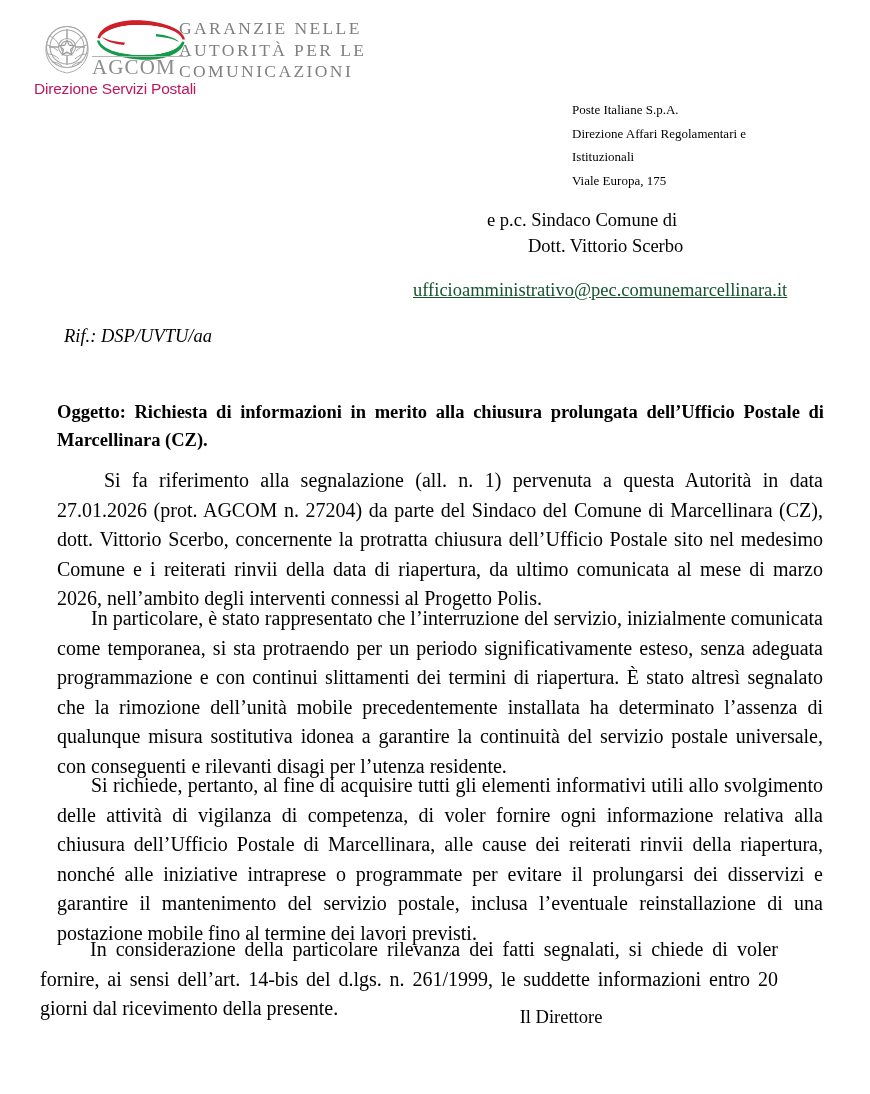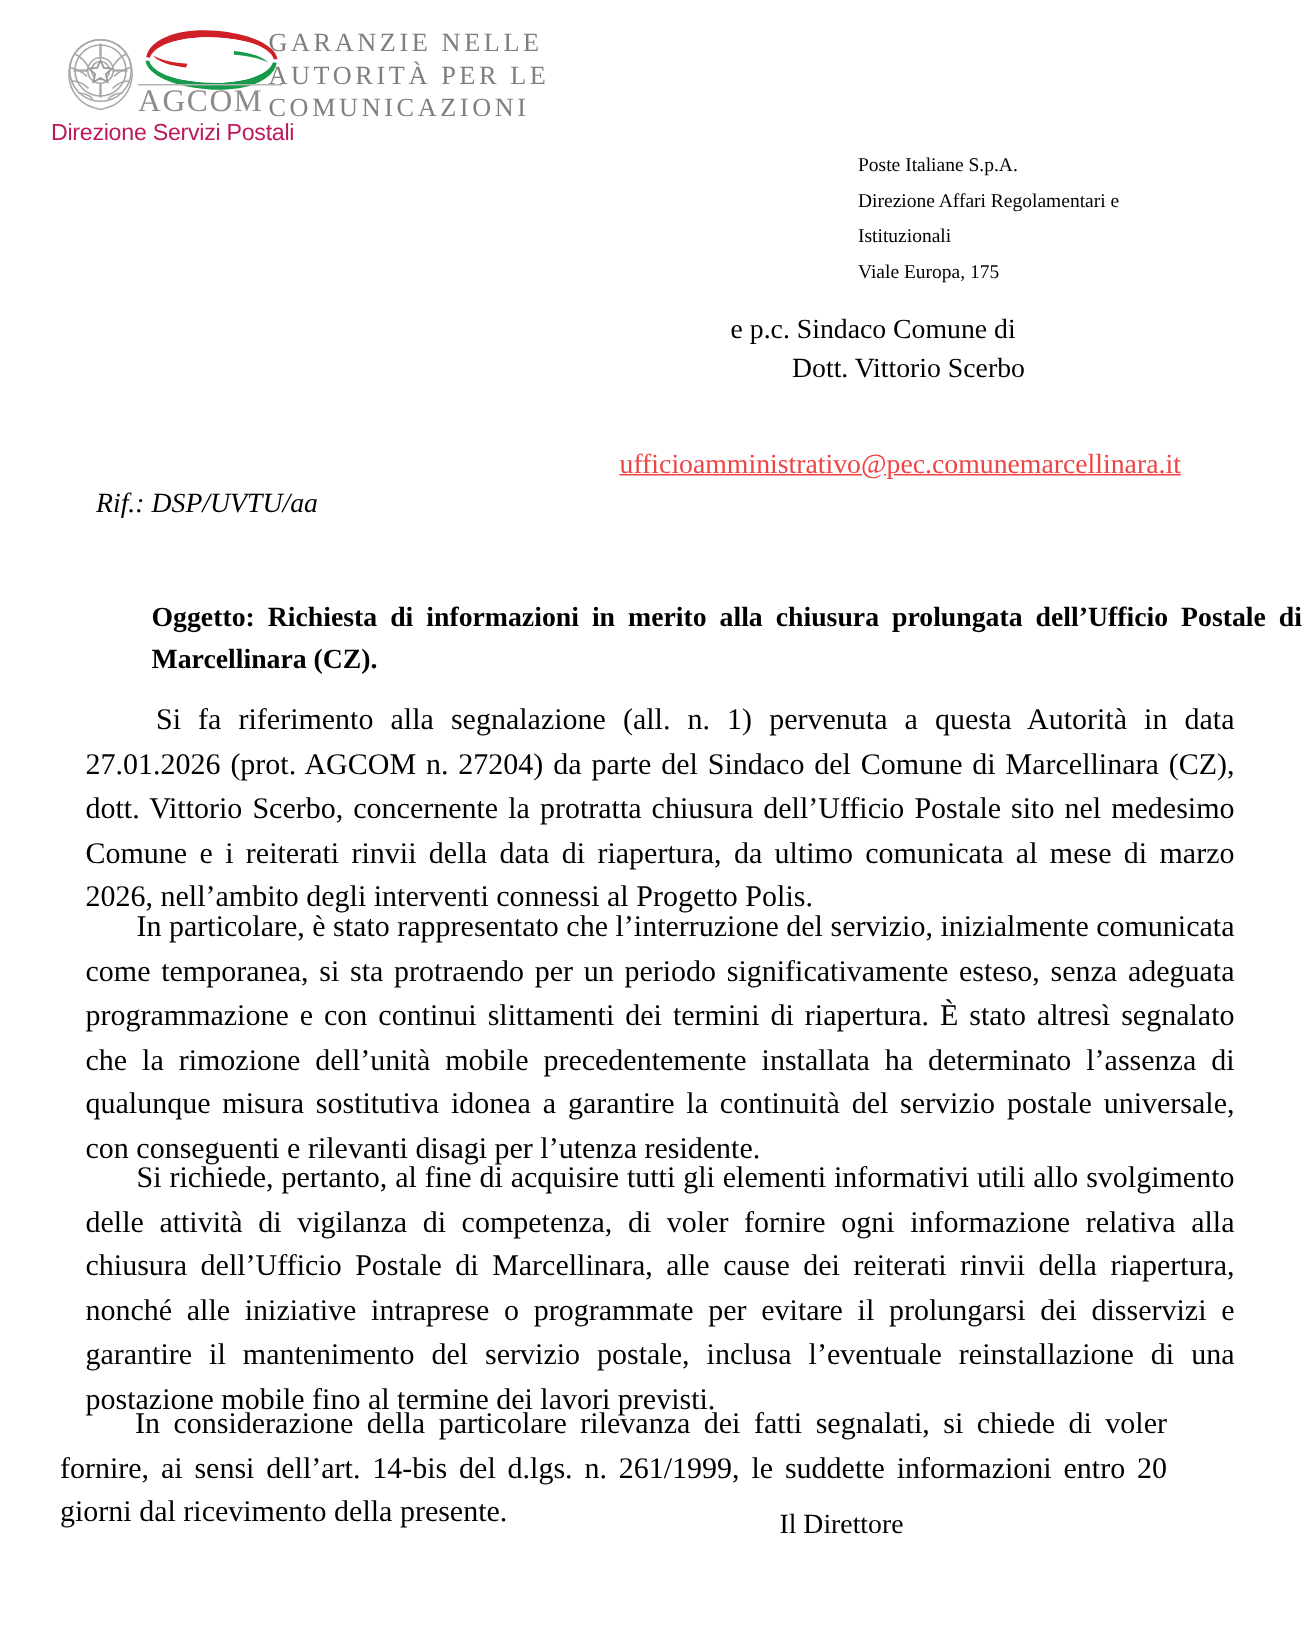--- a/index.html
+++ b/index.html
@@ -94,23 +94,23 @@
     left: 487px;
     top: 207px;
     font-size: 18.5px;
     line-height: 26px;
   }
   .addr-cc .indent-1 { padding-left: 27px; }
   .addr-cc .indent-2 { padding-left: 41px; }
   .addr-email {
     position: absolute;
     left: 413px;
-    top: 300px;
-    font-size: 18.5px;
-    color: #ef4444;
+    top: 280px;
+    font-size: 18.5px;
+    color: #14532d;
     white-space: nowrap;
   }
 
   
   .pec-block {
     position: absolute;
     left: 68px;
     top: 324px;
     font-size: 18.5px;
     line-height: 25px;
@@ -121,21 +121,20 @@
   
   .subject {
     position: absolute;
     left: 57px;
     top: 398px;
     width: 767px;
     font-size: 18.5px;
     line-height: 28px;
     font-weight: bold;
     text-align: justify;
-    margin-left: 44px;
   }
 
   
   .body-para {
     position: absolute;
     font-size: 20px;
     line-height: 29.5px;
     text-align: justify;
     text-justify: inter-word;
   }

